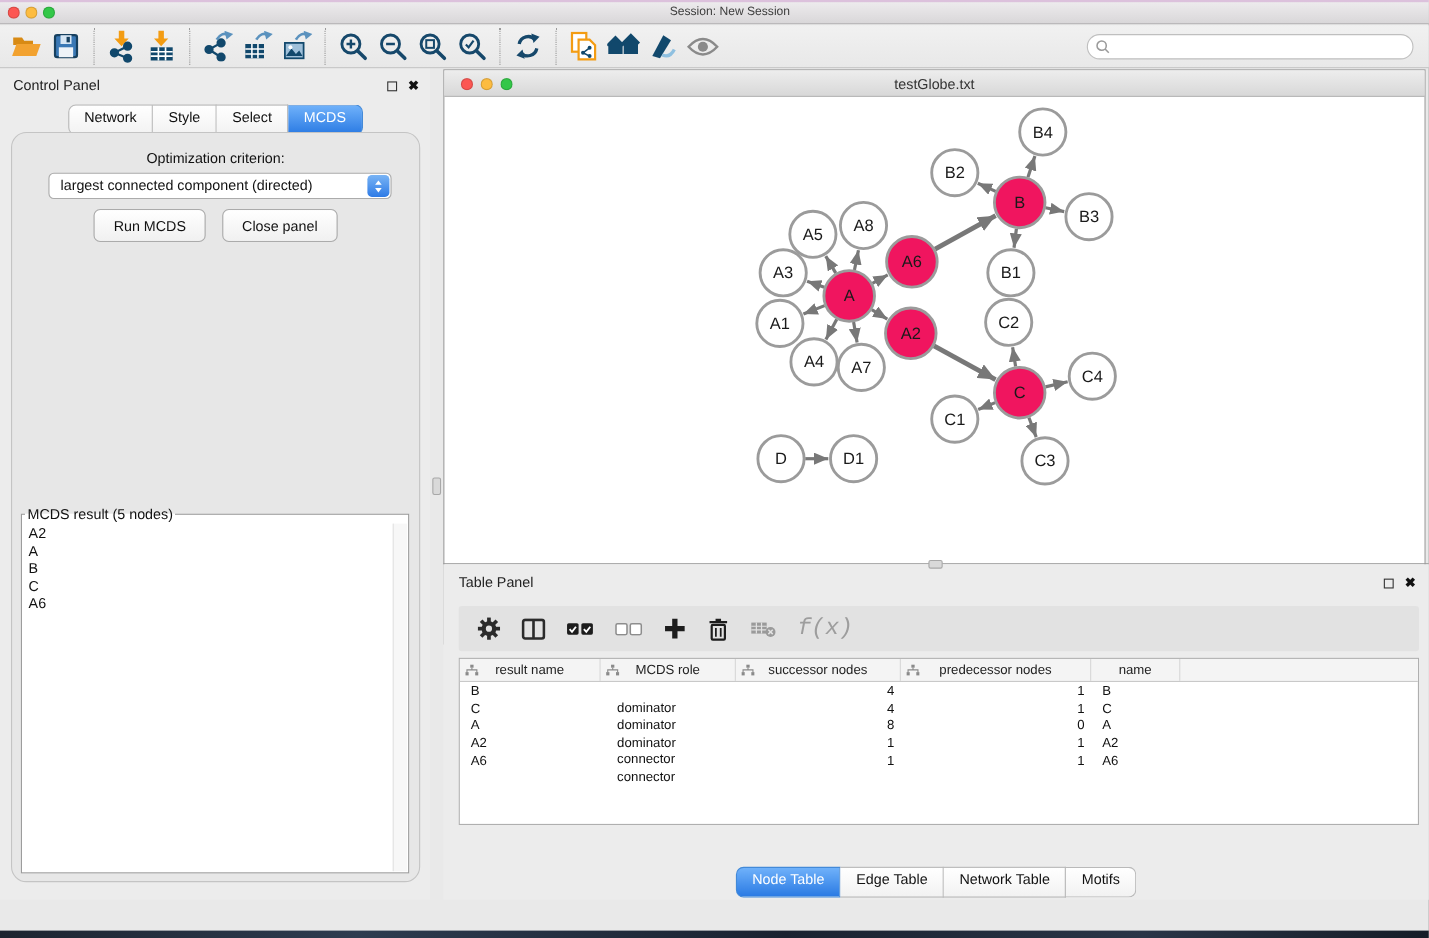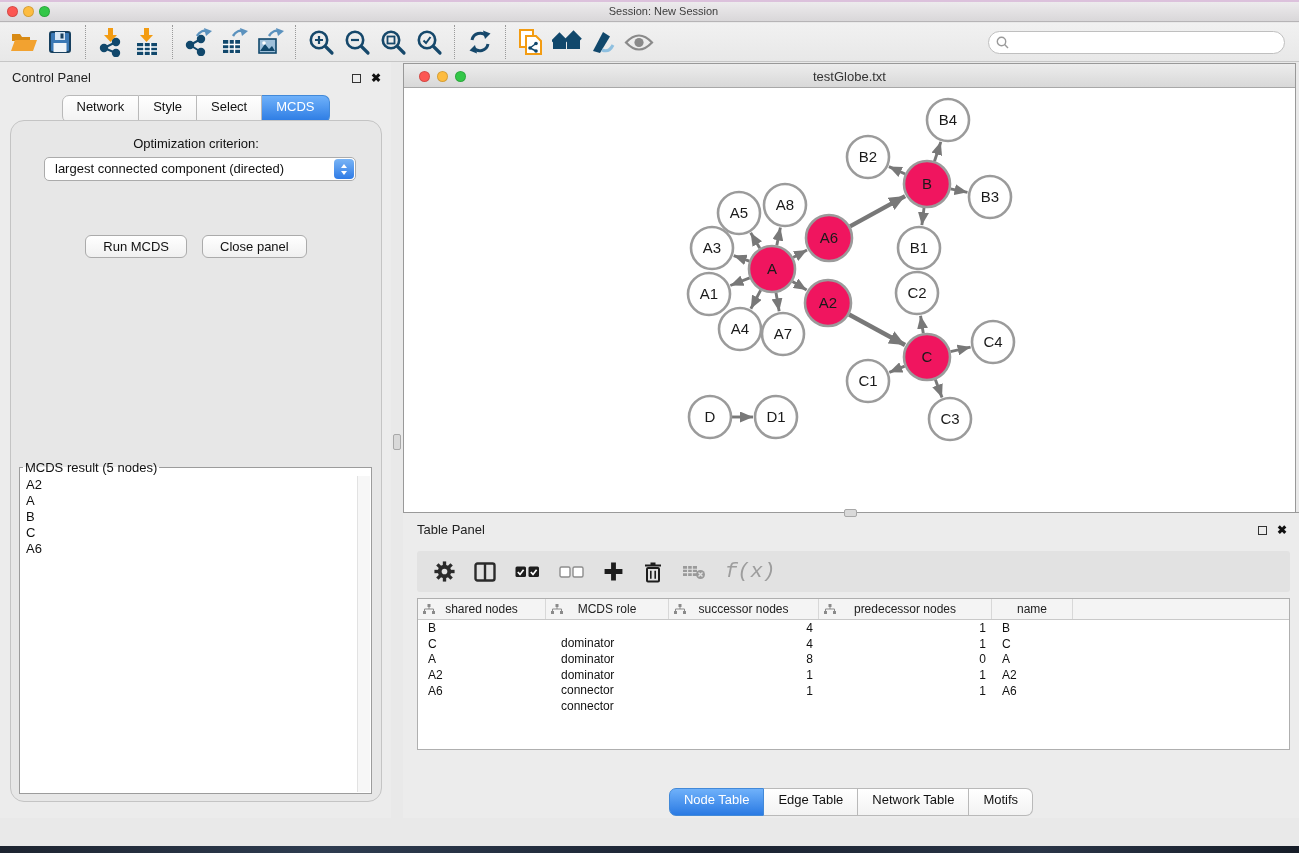--- a/index.html
+++ b/index.html
@@ -42,22 +42,22 @@
   .cp-body{position:absolute;top:58px;left:10px;right:9px;bottom:16px;
     background:#e7e7e7;border:1px solid #c4c4c4;border-radius:14px;}
   .opt-label{margin-top:15px;text-align:center;font-size:13px;color:#111;}
   .dropdown{position:absolute;left:33px;right:25px;top:36px;height:24px;background:#fff;
     border:1px solid #ababab;border-radius:5px;font-size:13px;line-height:22px;padding-left:10px;}
   .dd-step{position:absolute;top:1px;right:1px;bottom:1px;width:20px;border-radius:4px;
     background:linear-gradient(#79b4f5,#2e7be6);display:flex;flex-direction:column;align-items:center;justify-content:center;}
   .dd-up{width:0;height:0;border-left:3.5px solid transparent;border-right:3.5px solid transparent;border-bottom:4.5px solid #fff;margin-bottom:3px;}
   .dd-down{width:0;height:0;border-left:3.5px solid transparent;border-right:3.5px solid transparent;border-top:4.5px solid #fff;}
   .btn-row{position:absolute;top:69px;left:0;right:0;display:flex;justify-content:center;gap:15px;}
-  .push-btn{height:23px;padding:0 17px;background:linear-gradient(#ffffff,#f0f0f0);
-    border:1px solid #ababab;border-radius:6px;font-size:13px;font-family:"Liberation Sans",sans-serif;color:#111;margin-top:45px;}
+  .push-btn{height:30px;padding:0 17px;background:linear-gradient(#ffffff,#f0f0f0);
+    border:1px solid #ababab;border-radius:6px;font-size:13px;font-family:"Liberation Sans",sans-serif;color:#111;}
   .result-box{position:absolute;left:8px;right:9px;top:339px;bottom:7px;margin:0;padding:0;
     border:1px solid #9c9c9c;background:#fff;}
   .result-box legend{font-size:13px;padding:0 2px;margin-left:3px;}
   .result-list{list-style:none;margin:2px 0 0 0;padding:0 6px;font-size:13px;}
   .result-list li{line-height:16px;}
   .result-scroll{position:absolute;top:1px;bottom:1px;right:1px;width:13px;background:#f7f7f7;border-left:1px solid #e2e2e2;}
 
   
   .network-window{position:absolute;left:403px;top:63px;right:3px;height:523px;
     background:#fff;border:1px solid #999;}
@@ -493,21 +493,21 @@
     </div>
     <div class="tp-table">
       <div class="thead" id="thead">
           <div class="th col-0">
             <svg class="hicon" width="12" height="11" viewBox="0 0 12 11">
               <rect x="4.5" y="0" width="3" height="3" fill="#8a8a8a"></rect>
               <rect x="0" y="7" width="3" height="3" fill="#8a8a8a"></rect>
               <rect x="9" y="7" width="3" height="3" fill="#8a8a8a"></rect>
               <path d="M6 3v2M1.5 7V5h9v2" stroke="#8a8a8a" fill="none"></path>
             </svg>
-            <span>shared nodes</span>
+            <span>result name</span>
           </div>
           <div class="th col-1">
             <svg class="hicon" width="12" height="11" viewBox="0 0 12 11">
               <rect x="4.5" y="0" width="3" height="3" fill="#8a8a8a"></rect>
               <rect x="0" y="7" width="3" height="3" fill="#8a8a8a"></rect>
               <rect x="9" y="7" width="3" height="3" fill="#8a8a8a"></rect>
               <path d="M6 3v2M1.5 7V5h9v2" stroke="#8a8a8a" fill="none"></path>
             </svg>
             <span>MCDS role</span>
           </div>

